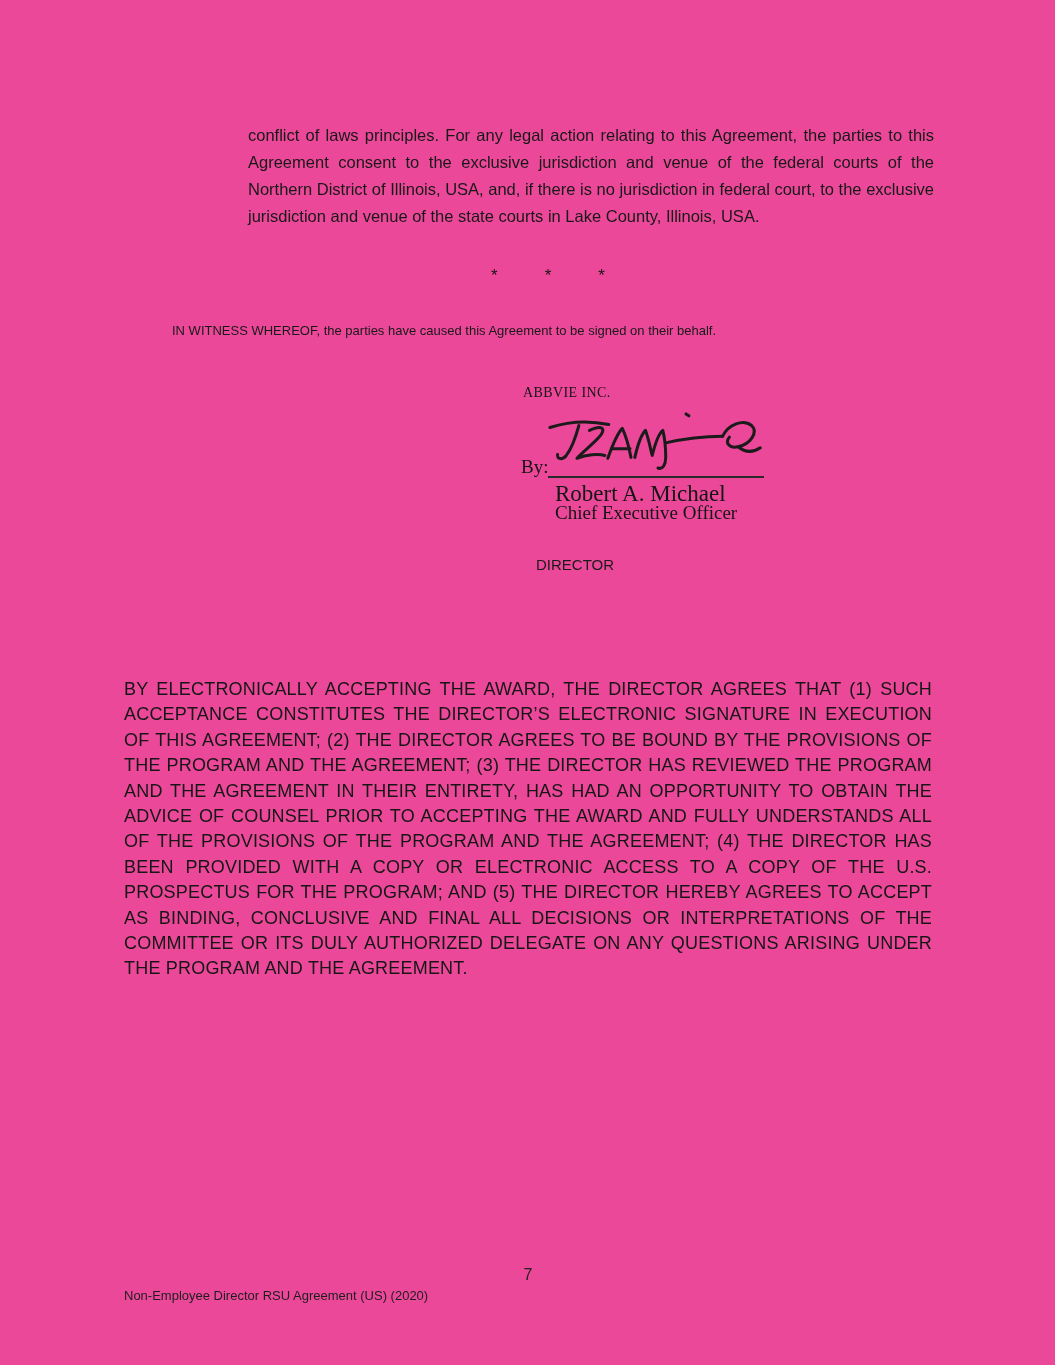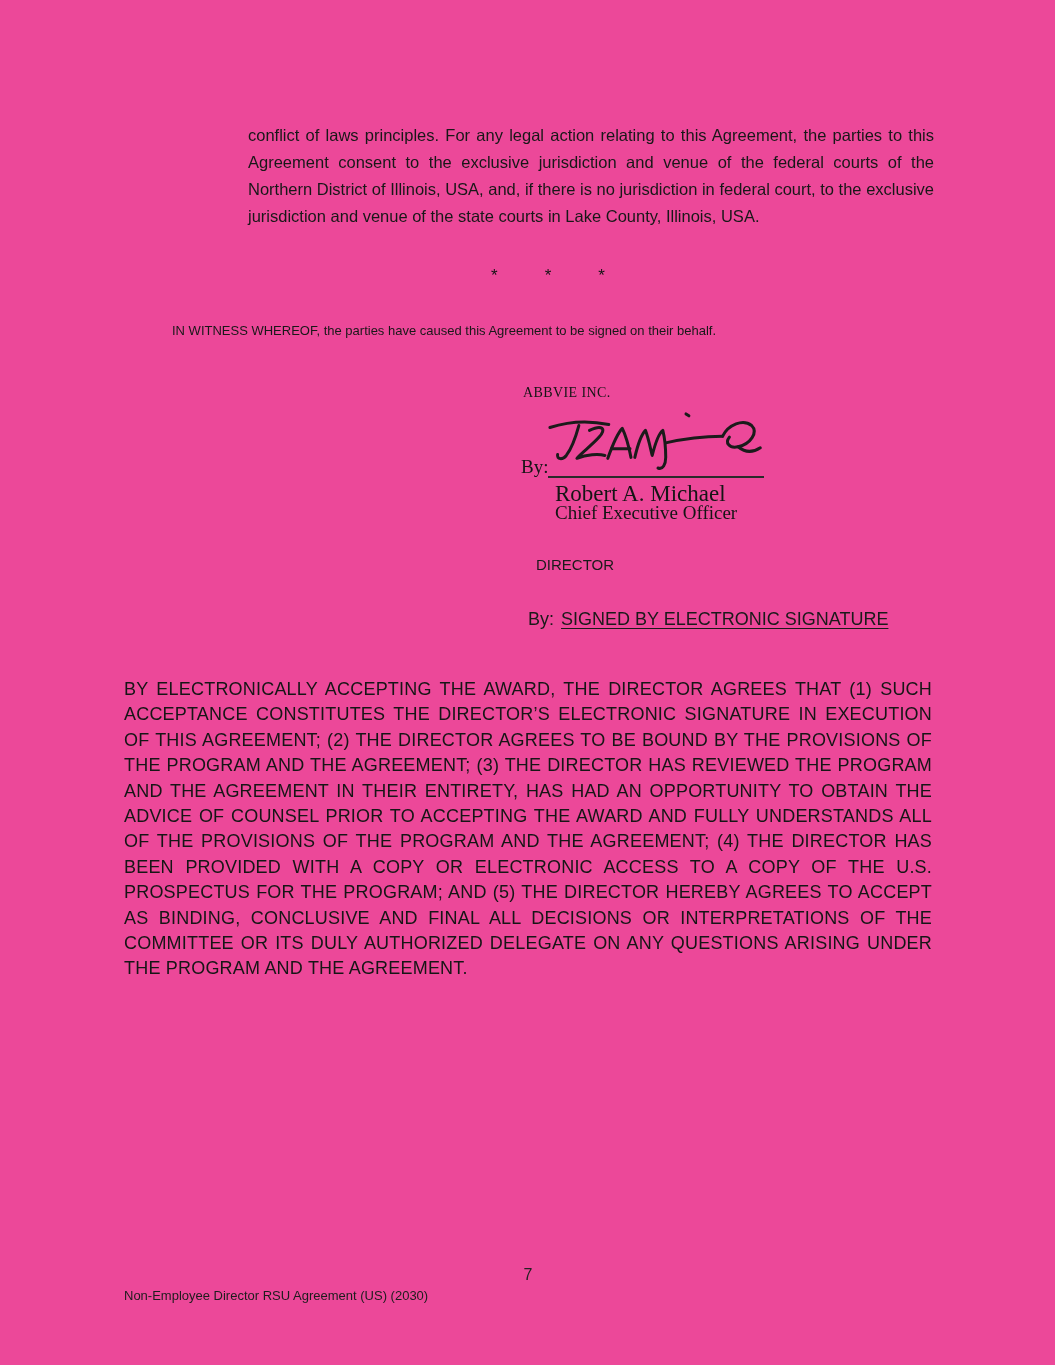--- a/index.html
+++ b/index.html
@@ -118,23 +118,20 @@
   <div class="abs serif by-label-company">By:</div>
 
   <div class="abs sig-line"></div>
 
   <div class="abs serif signer-name">Robert A. Michael</div>
 
   <div class="abs serif signer-title">Chief Executive Officer</div>
 
   <div class="abs director-heading">DIRECTOR</div>
 
-  <div class="abs director-by">
-    <span class="by-word">By:</span><span class="underlined">SIGNED BY ELECTRONIC SIGNATURE</span>
-  </div>
 
   <p class="abs para-acceptance">BY ELECTRONICALLY ACCEPTING THE AWARD, THE DIRECTOR AGREES THAT (1) SUCH ACCEPTANCE CONSTITUTES THE DIRECTOR’S ELECTRONIC SIGNATURE IN EXECUTION OF THIS AGREEMENT; (2) THE DIRECTOR AGREES TO BE BOUND BY THE PROVISIONS OF THE PROGRAM AND THE AGREEMENT; (3) THE DIRECTOR HAS REVIEWED THE PROGRAM AND THE AGREEMENT IN THEIR ENTIRETY, HAS HAD AN OPPORTUNITY TO OBTAIN THE ADVICE OF COUNSEL PRIOR TO ACCEPTING THE AWARD AND FULLY UNDERSTANDS ALL OF THE PROVISIONS OF THE PROGRAM AND THE AGREEMENT; (4) THE DIRECTOR HAS BEEN PROVIDED WITH A COPY OR ELECTRONIC ACCESS TO A COPY OF THE U.S. PROSPECTUS FOR THE PROGRAM; AND (5) THE DIRECTOR HEREBY AGREES TO ACCEPT AS BINDING, CONCLUSIVE AND FINAL ALL DECISIONS OR INTERPRETATIONS OF THE COMMITTEE OR ITS DULY AUTHORIZED DELEGATE ON ANY QUESTIONS ARISING UNDER THE PROGRAM AND THE AGREEMENT.</p>
 
   <div class="abs page-number">7</div>
 
-  <div class="abs footer-label">Non-Employee Director RSU Agreement (US) (2030)</div>
+  <div class="abs footer-label">Non-Employee Director RSU Agreement (US) (2020)</div>
 
 </div>
 
 </body></html>

